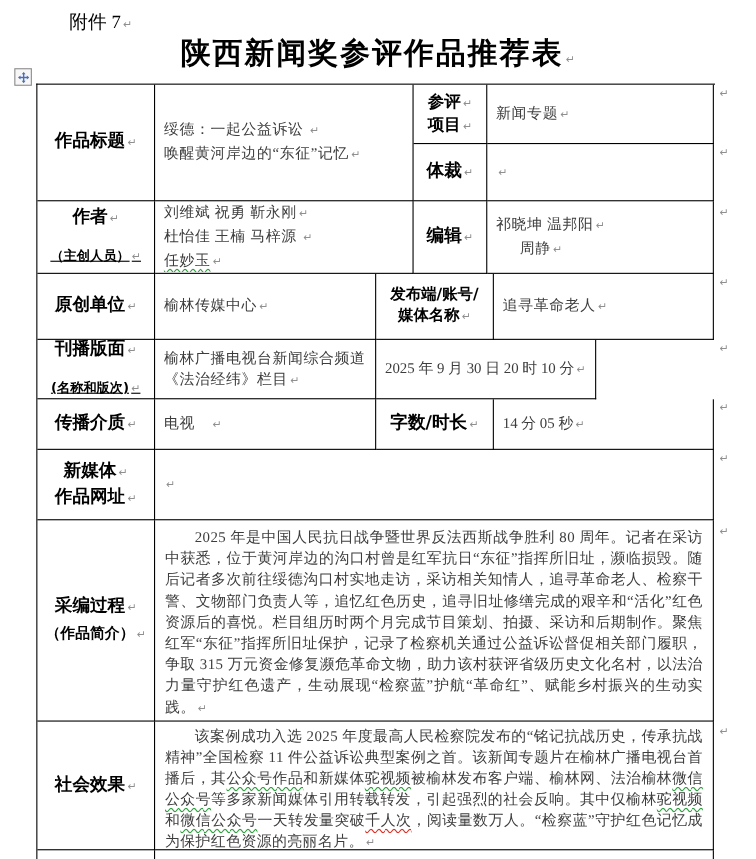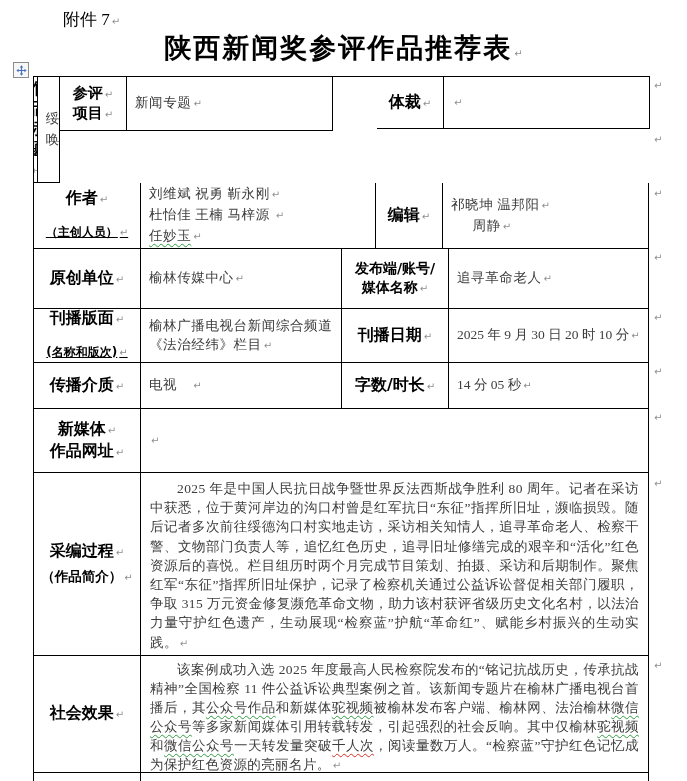--- a/index.html
+++ b/index.html
@@ -16,21 +16,21 @@
   .move-handle { position:absolute; left:13px; top:62px; width:14px; height:14px;
                  border:1px solid #8c8c8c; background:#f7f7f7; display:flex;
                  align-items:center; justify-content:center; cursor:move; }
 
   
   .tbl { position:absolute; left:33px; top:76px; width:616px;
          border-top:1px solid #000; border-left:1px solid #000; }
   .row, .rowgroup { display:flex; }
   .cell { box-sizing:border-box; border-right:1px solid #000; border-bottom:1px solid #000;
           overflow:hidden; }
-  .col-right { display:flex; flex-direction:row;gap:44px; }
+  .col-right { display:flex; flex-direction:column; }
 
   
   .c1  { width:107px; }
   .c2  { width:235px; }  .c3  { width:67px;  }  .c4  { width:206px; }
   .c2b { width:201px; }  .c3b { width:107px; }  .c4b { width:200px; }
   .cw  { width:508px; }
 
   
   .h106{ height:106px; } .h54{ height:54px; } .h52{ height:52px; } .h66{ height:66px; }
   .h60 { height:60px; }  .h46{ height:46px; } .h64{ height:64px; } .h183{ height:183px; }
@@ -147,23 +147,20 @@
       </div>
     </div>
 
     <div class="row h54">
       <div class="cell c1 h54 lbl">
         <div><span>刊播版面</span><span class="pilcrow">↵</span></div>
         <div class="sub"><span>(名称和版次)</span><span class="pilcrow">↵</span></div>
       </div>
       <div class="cell c2b h54 val" style="line-height:19px;">
         <div><span>榆林广播电视台新闻综合频道《法治经纬》栏目</span><span class="pilcrow">↵</span></div>
-      </div>
-      <div class="cell c3b h54 lbl">
-        <div><span>刊播日期</span><span class="pilcrow">↵</span></div>
       </div>
       <div class="cell c4b h54 val" style="letter-spacing:0;">
         <div class="line"><span>2025 年 9 月 30 日 20 时 10 分</span><span class="pilcrow">↵</span></div>
       </div>
     </div>
 
     <div class="row h46">
       <div class="cell c1 h46 lbl">
         <div><span>传播介质</span><span class="pilcrow">↵</span></div>
       </div>

